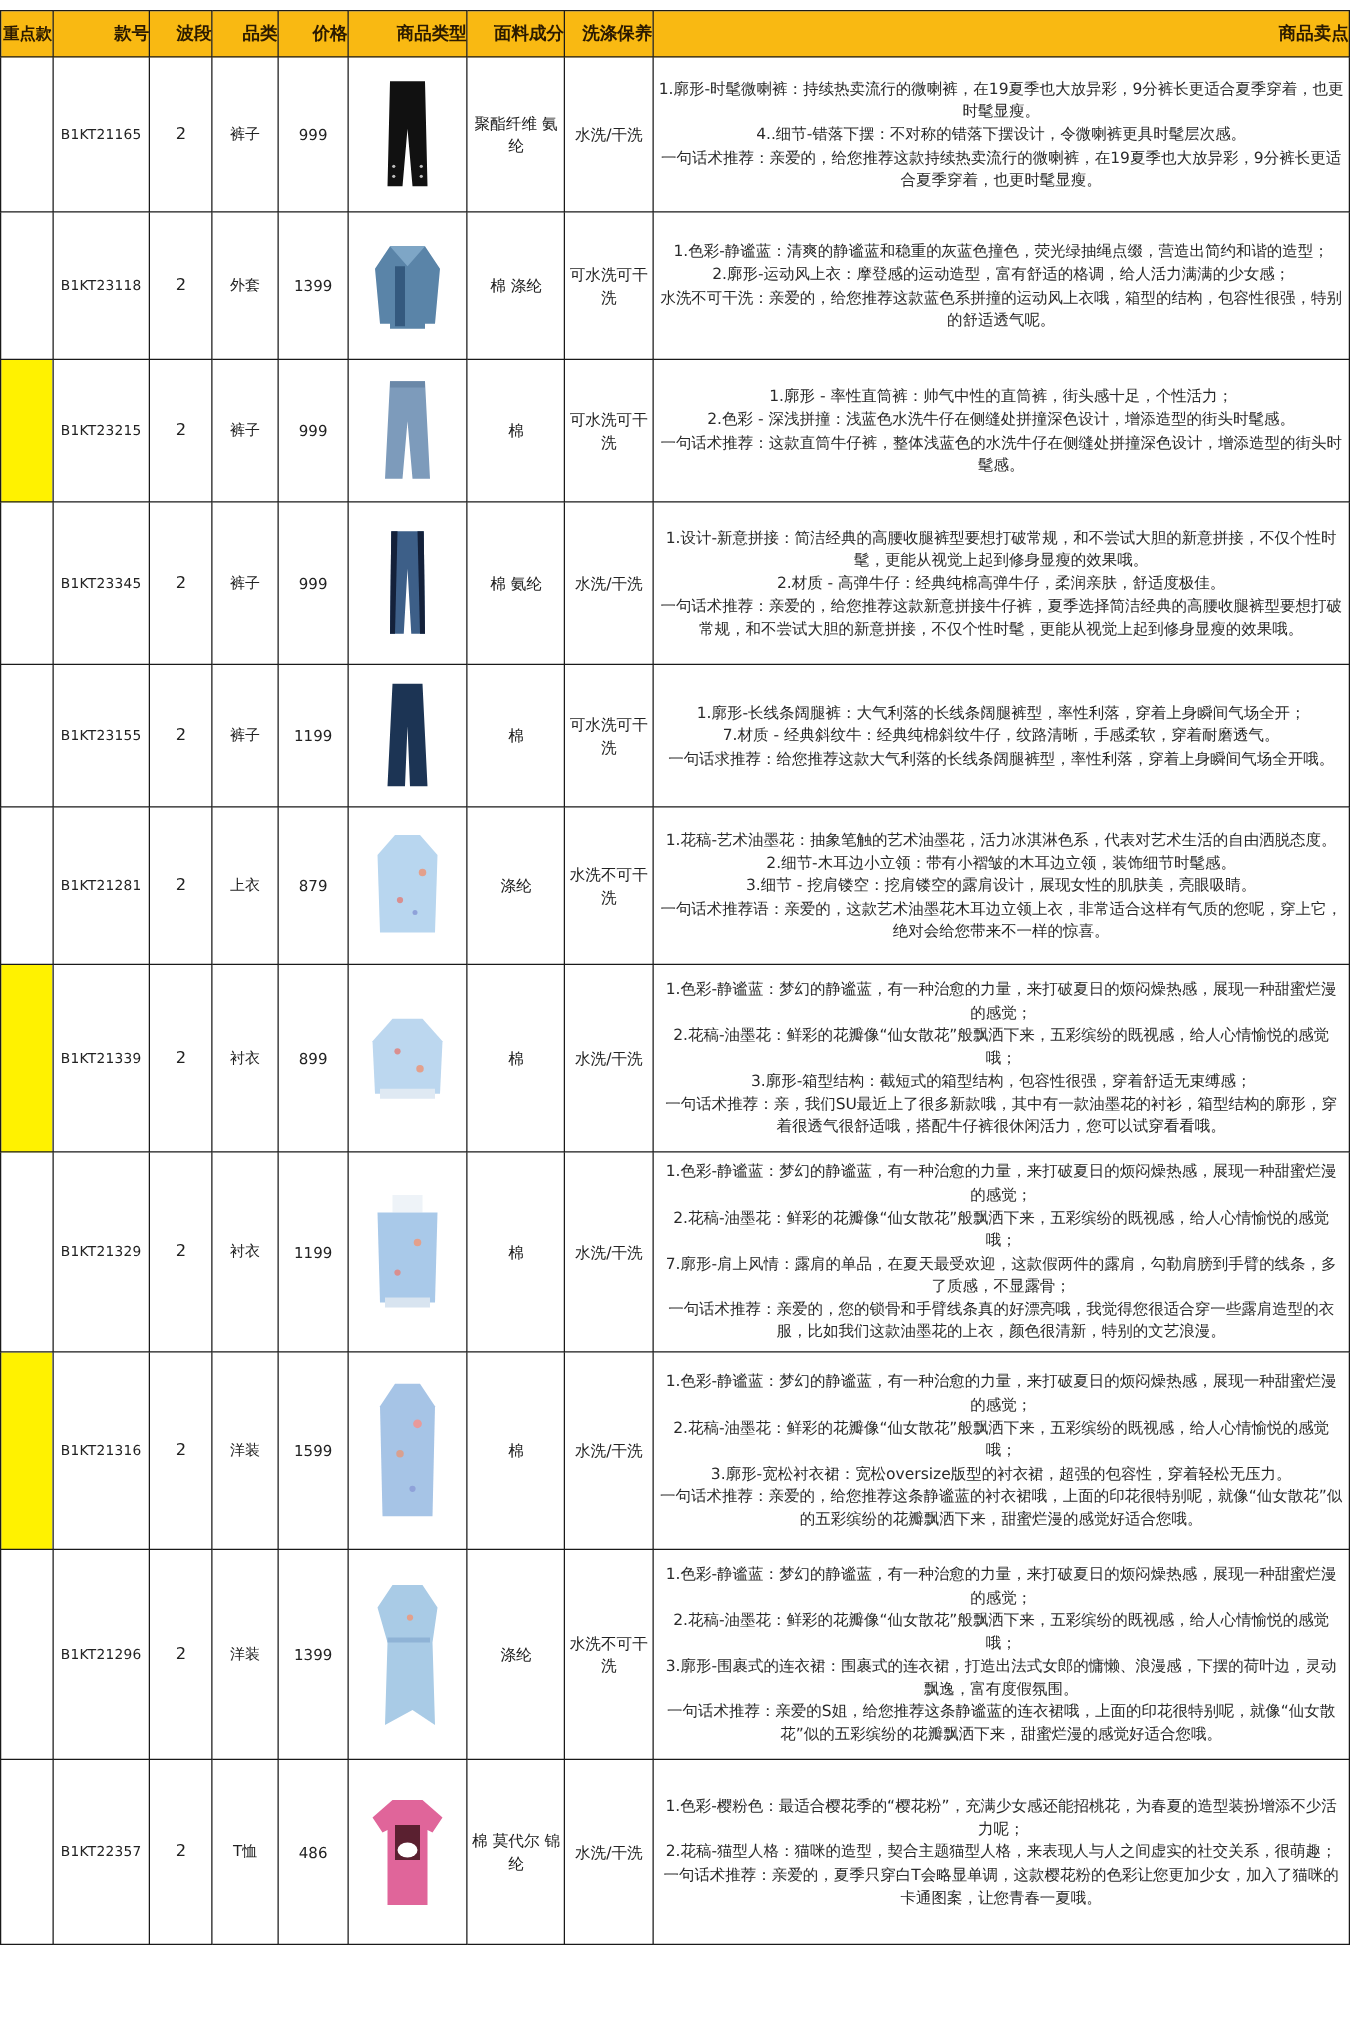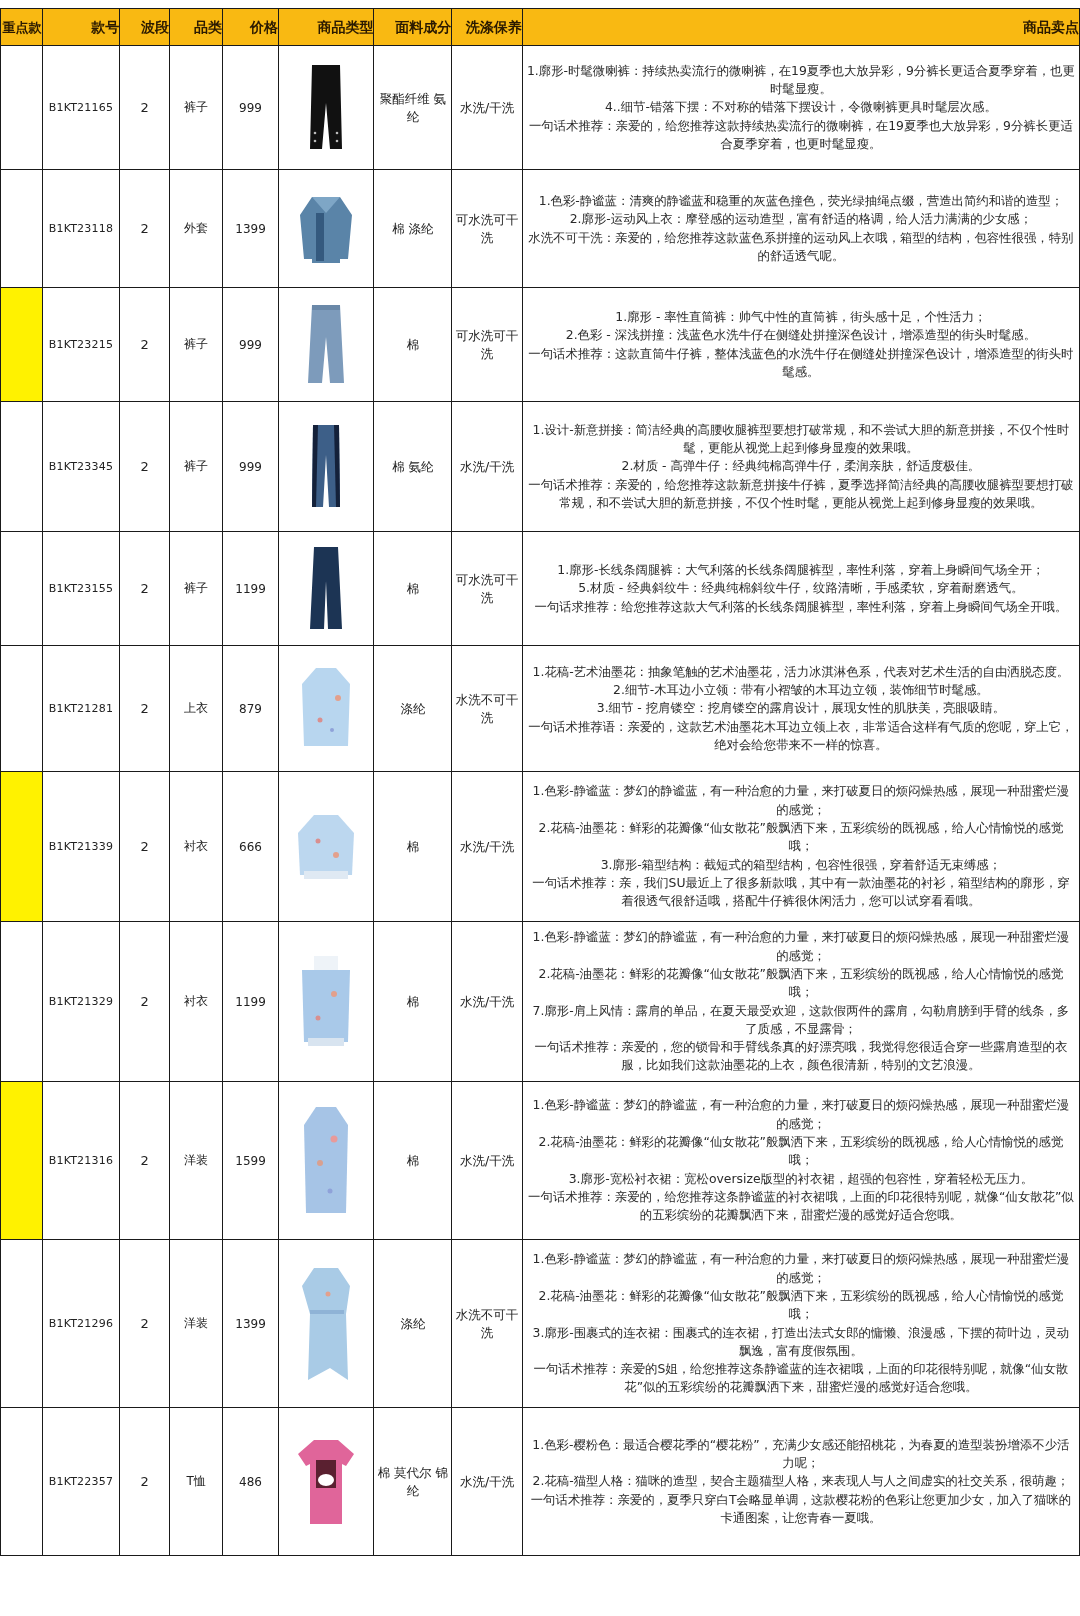--- a/index.html
+++ b/index.html
@@ -155,21 +155,21 @@
             <div class="img-wrap">
               <svg width="40" height="88" viewBox="0 0 40 88">
                 <path d="M8 2 H32 L36 84 H22 L20 36 L18 84 H4 Z" fill="#1c3454"></path>
               </svg>
             </div>
           </td>
     <td class="mat">棉</td>
     <td class="care">可水洗可干洗</td>
     <td class="points">
             <span class="pt-line">1.廓形-长线条阔腿裤：大气利落的长线条阔腿裤型，率性利落，穿着上身瞬间气场全开；</span>
-            <span class="pt-line">5.材质 - 经典斜纹牛：经典纯棉斜纹牛仔，纹路清晰，手感柔软，穿着耐磨透气。</span>
+            <span class="pt-line">7.材质 - 经典斜纹牛：经典纯棉斜纹牛仔，纹路清晰，手感柔软，穿着耐磨透气。</span>
             <span class="pt-line">一句话求推荐：给您推荐这款大气利落的长线条阔腿裤型，率性利落，穿着上身瞬间气场全开哦。</span>
           </td>
   </tr>
         <tr style="height: 126px;">
     <td class="key"></td>
     <td class="code">B1KT21281</td>
     <td class="wave">2</td>
     <td class="cat">上衣</td>
     <td class="price">879</td>
     <td class="img">
@@ -189,21 +189,21 @@
             <span class="pt-line">2.细节-木耳边小立领：带有小褶皱的木耳边立领，装饰细节时髦感。</span>
             <span class="pt-line">3.细节 - 挖肩镂空：挖肩镂空的露肩设计，展现女性的肌肤美，亮眼吸睛。</span>
             <span class="pt-line">一句话术推荐语：亲爱的，这款艺术油墨花木耳边立领上衣，非常适合这样有气质的您呢，穿上它，绝对会给您带来不一样的惊喜。</span>
           </td>
   </tr>
         <tr style="height: 150px;">
     <td class="key on"></td>
     <td class="code">B1KT21339</td>
     <td class="wave">2</td>
     <td class="cat">衬衣</td>
-    <td class="price">666</td>
+    <td class="price">899</td>
     <td class="img">
             <div class="img-wrap">
               <svg width="60" height="72" viewBox="0 0 60 72">
                 <path d="M18 4 H42 L58 22 L56 64 L4 64 L2 22 Z" fill="#bcd7ef"></path>
                 <rect x="8" y="60" width="44" height="8" fill="#dfe9f3"></rect>
                 <circle cx="22" cy="30" r="2.5" fill="#d98f8f"></circle>
                 <circle cx="40" cy="44" r="3" fill="#e3a08c"></circle>
               </svg>
             </div>
           </td>

